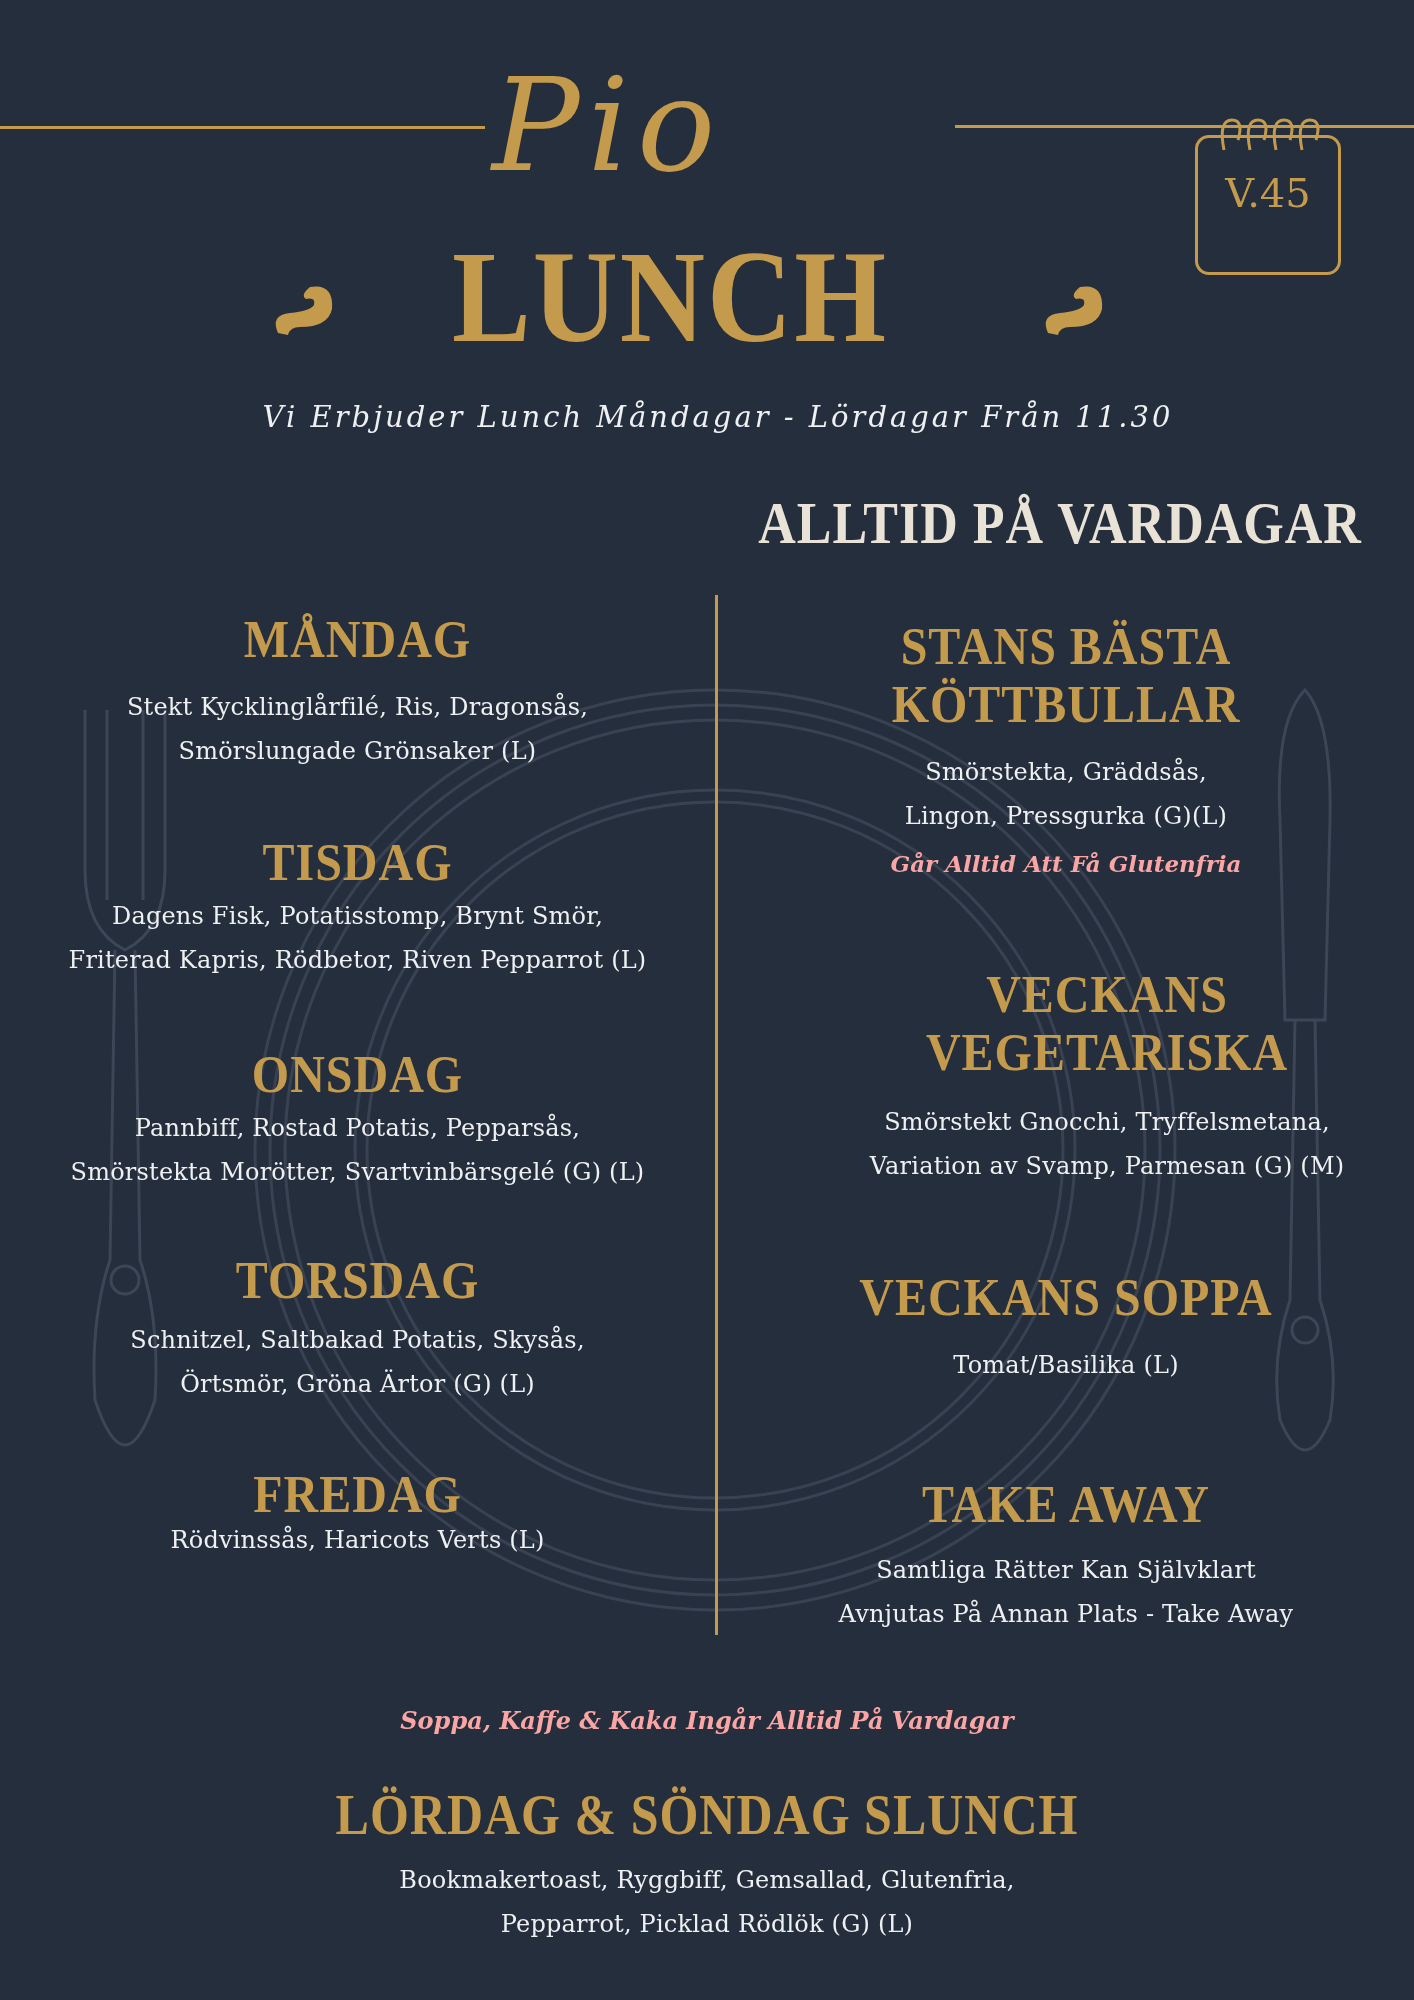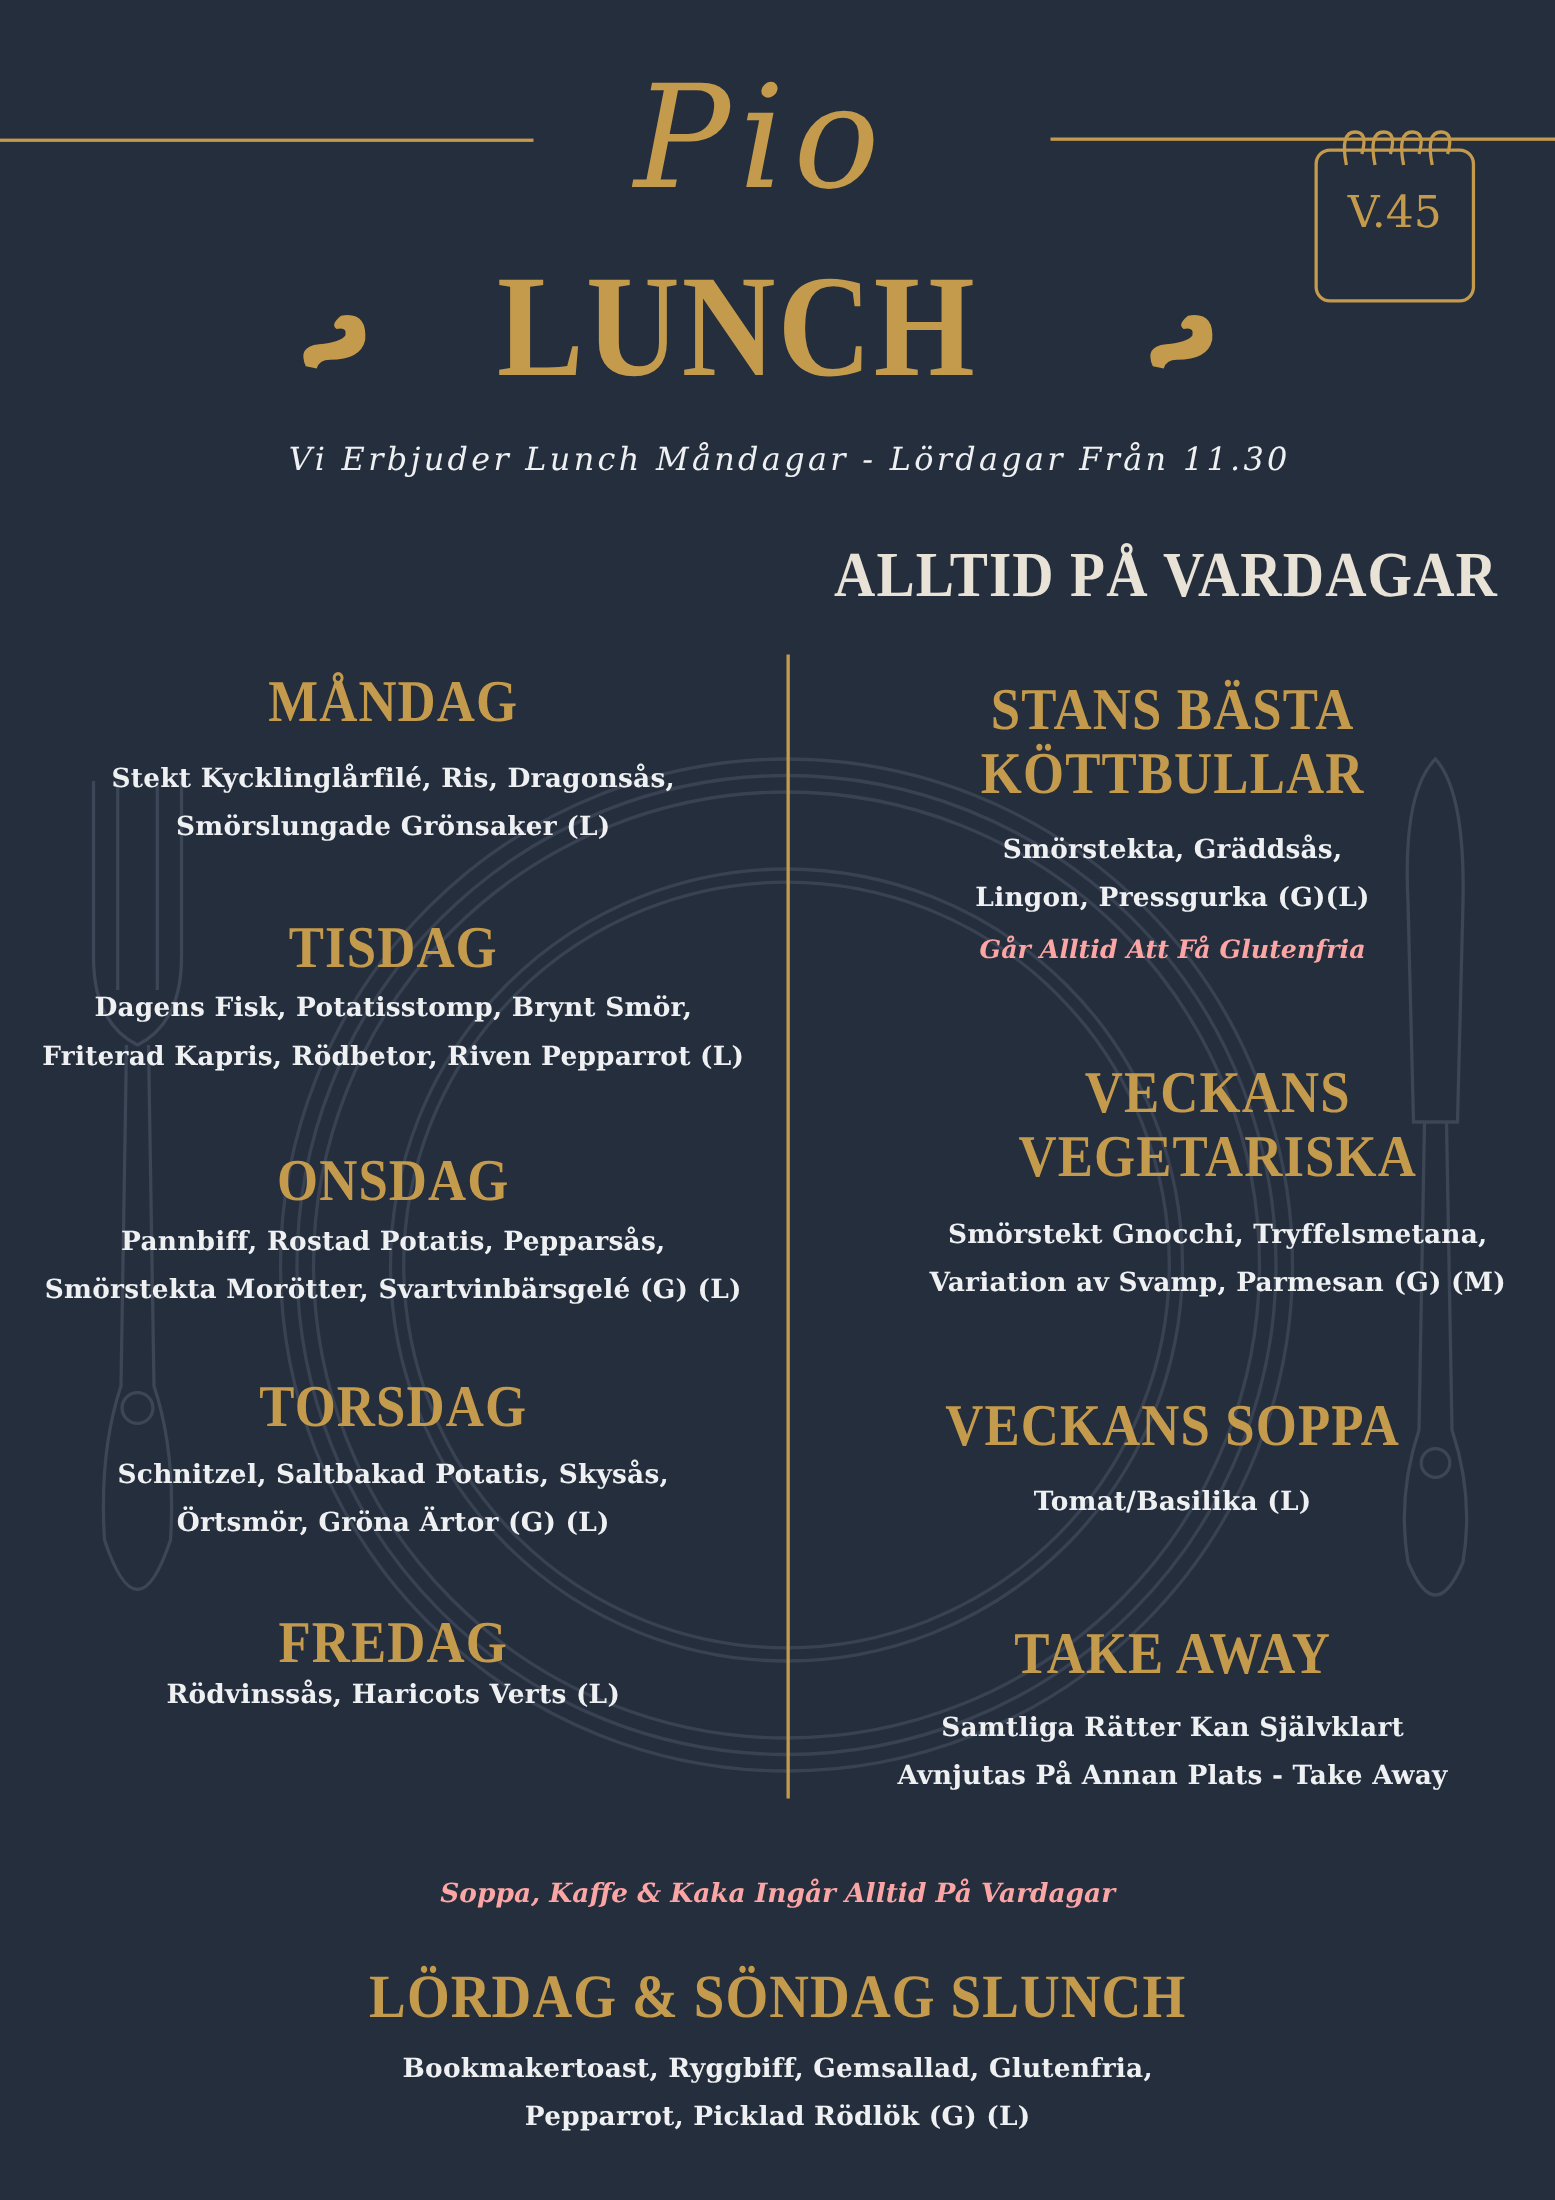--- a/index.html
+++ b/index.html
@@ -22,21 +22,20 @@
     line-height: 1;
     margin: 0;
   }
   .body-text {
     font-family: "DejaVu Serif", serif;
     font-size: 24px;
     line-height: 44px;
     color: #eef0f2;
     margin: 0;
     letter-spacing: 0.2px;
-    font-weight: bold;
   }
   .note {
     font-family: "DejaVu Serif", serif;
     font-style: italic;
     font-weight: bold;
     color: #fca5a5;
     font-size: 23px;
   }
   .col-block { position: absolute; text-align: center; }
   .deco { position: absolute; pointer-events: none; }
@@ -66,21 +65,21 @@
   <g fill="none" stroke="#3d4656" stroke-width="3">
     <path d="M45 10 Q15 40 20 140 L25 340 L65 340 L70 140 Q72 40 45 10 Z"></path>
     <path d="M35 340 L30 620 Q10 680 20 740 Q45 800 70 740 Q80 680 60 620 L55 340"></path>
     <circle cx="45" cy="650" r="13"></circle>
   </g>
 </svg>
 
 <div class="rule" style="left:0;top:126px;width:485px;"></div>
 <div class="rule" style="left:955px;top:125px;width:459px;"></div>
 
-<div class="abs gold" style="left:472px;top:40px;width:440px;height:170px;text-align:center;">
+<div class="abs gold" style="left:492px;top:40px;width:440px;height:170px;text-align:left;">
   <span style="font-family:'DejaVu Serif',serif;font-style:italic;font-size:130px;line-height:170px;letter-spacing:8px;font-weight:normal;">Pio</span>
 </div>
 
 <div class="abs" style="left:1195px;top:135px;width:146px;height:140px;border:3px solid #c49a4c;border-radius:14px;box-sizing:border-box;">
   <svg style="position:absolute;left:16px;top:-28px" width="110" height="48">
     <g fill="none" stroke="#c49a4c" stroke-width="3">
       <path d="M10 40 Q4 10 18 10 Q30 10 24 30"></path>
       <path d="M36 40 Q30 10 44 10 Q56 10 50 30"></path>
       <path d="M62 40 Q56 10 70 10 Q82 10 76 30"></path>
       <path d="M88 40 Q82 10 96 10 Q108 10 102 30"></path>

